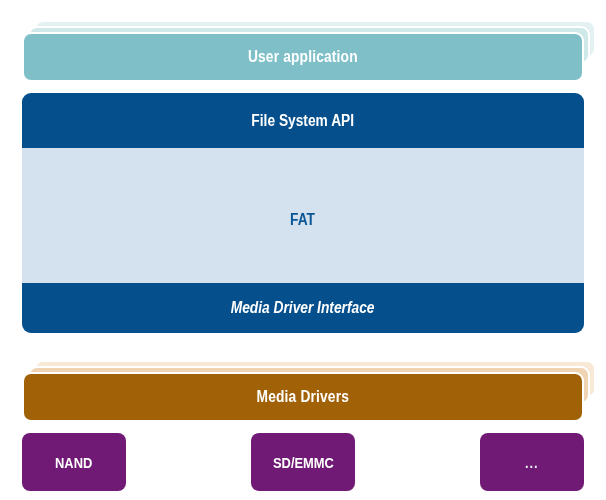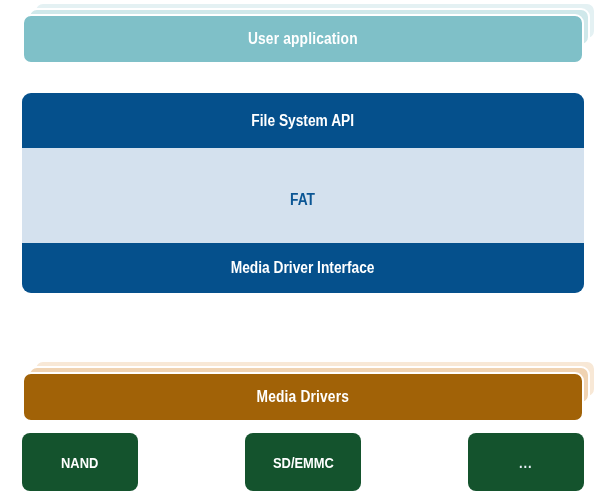--- a/index.html
+++ b/index.html
@@ -62,21 +62,21 @@
     font-weight: bold;
     letter-spacing: .2px;
     font-family: "Liberation Sans", sans-serif;
     transform: scaleX(0.86);
     white-space: nowrap;
   }
 
   
   #user-app-stack {
     left: 22px;
-    top: 2px;
+    top: 20px;
     width: 574px;
     height: 62px;
   }
   #user-app-stack .back2 { background: #e4f1f3; }
   #user-app-stack .back1 { background: #cfe8ea; }
   #user-app-stack .front { background: #7fc0c8; }
 
   
   #media-drivers-stack {
     left: 22px;
@@ -87,37 +87,37 @@
   #media-drivers-stack .back2 { background: #f8e8d6; }
   #media-drivers-stack .back1 { background: #f0d3b2; }
   #media-drivers-stack .front { background: #a16207; }
 
   
   #fs-block {
     position: absolute;
     left: 22px;
     top: 93px;
     width: 562px;
-    height: 200px;
+    height: 240px;
     border-radius: 9px;
     overflow: hidden;
     display: flex;
     flex-direction: column;
     background: #d4e1ee;
   }
   .fs-bar {
     background: #05508c;
     color: #ffffff;
     display: flex;
     align-items: center;
     justify-content: center;
     flex: none;
   }
   #fs-api-bar { height: 55px; }
-  #fs-mdi-bar { height: 50px; }
+  #fs-mdi-bar { height: 50px; font-style: italic; }
   .fs-bar-label {
     font-size: 16px;
     font-weight: bold;
     font-family: "Liberation Sans", sans-serif;
     transform: scaleX(0.86);
     white-space: nowrap;
   }
   #fs-fat-panel {
     flex: 1 1 auto;
     background: #d4e1ee;
@@ -139,23 +139,23 @@
   #media-types-row {
     position: absolute;
     left: 22px;
     top: 433px;
     width: 562px;
     height: 58px;
     display: flex;
     justify-content: space-between;
   }
   .media-type-box {
-    width: 116px;
+    width: 104px;
     height: 58px;
-    background: #14532d;
+    background: #701a75;
     border-radius: 8px;
     display: flex;
     align-items: center;
     justify-content: center;
     box-sizing: border-box;
   }
   .media-type-label {
     color: #ffffff;
     font-size: 15px;
     font-weight: bold;

